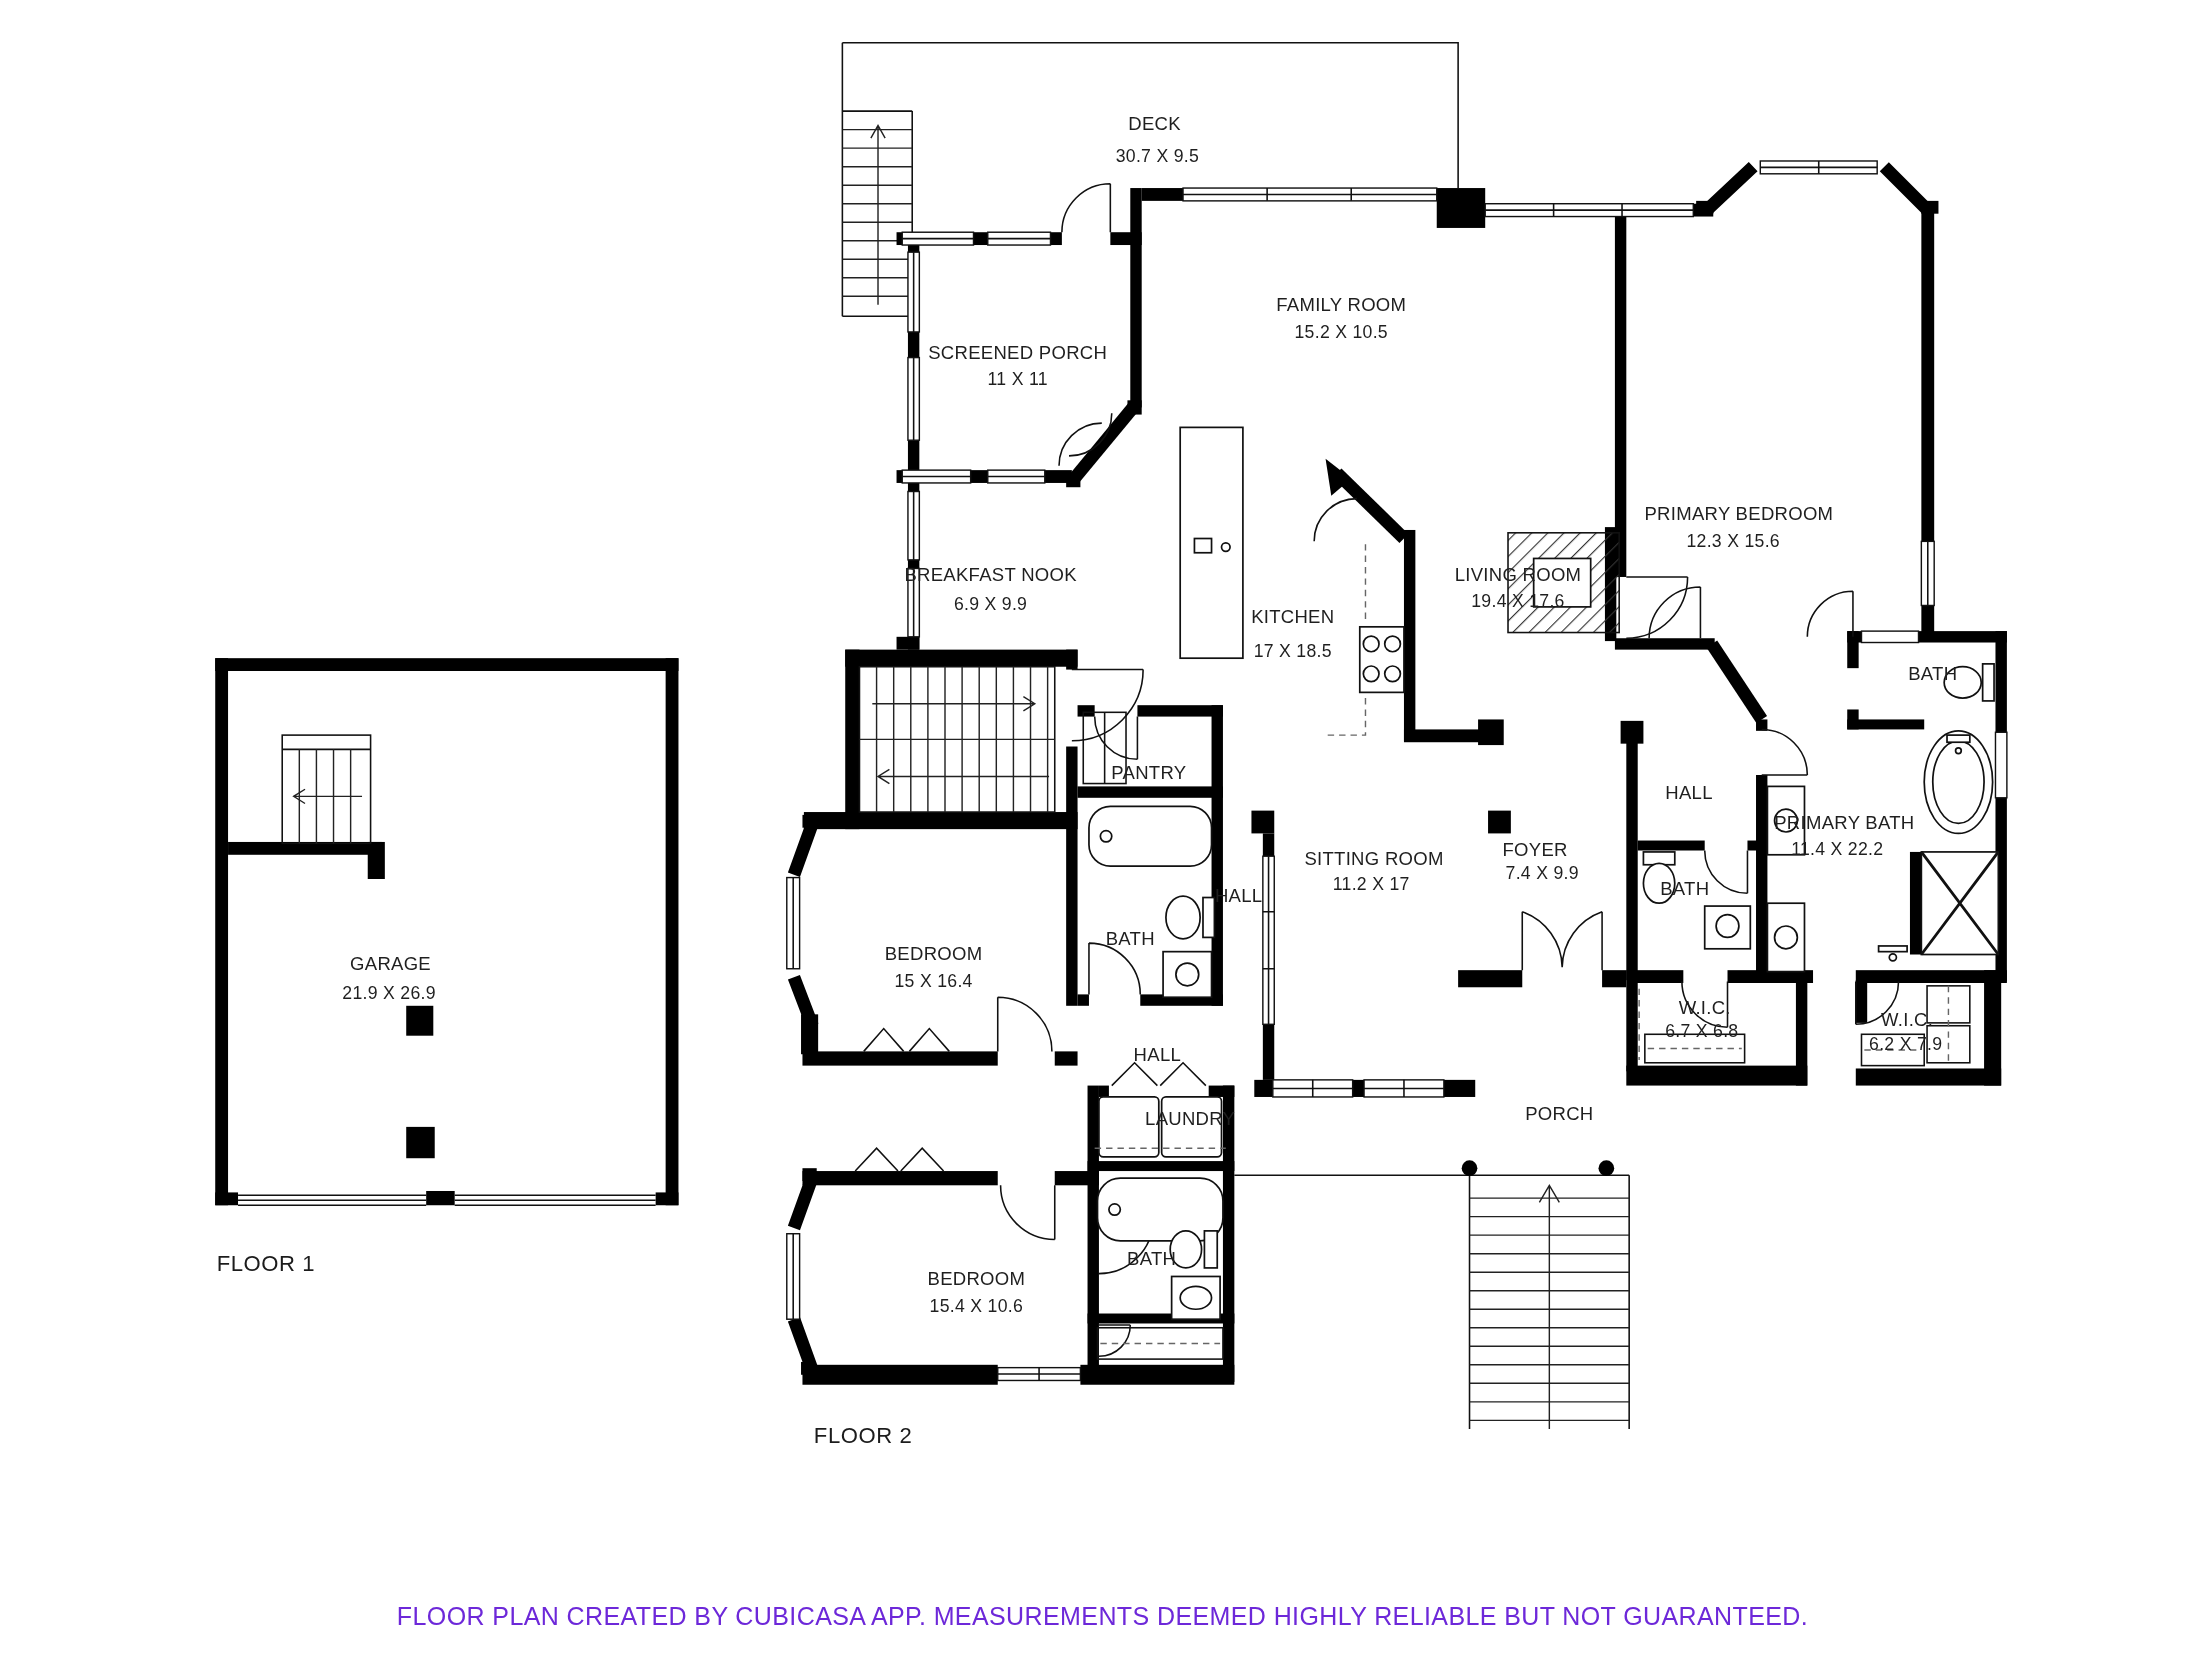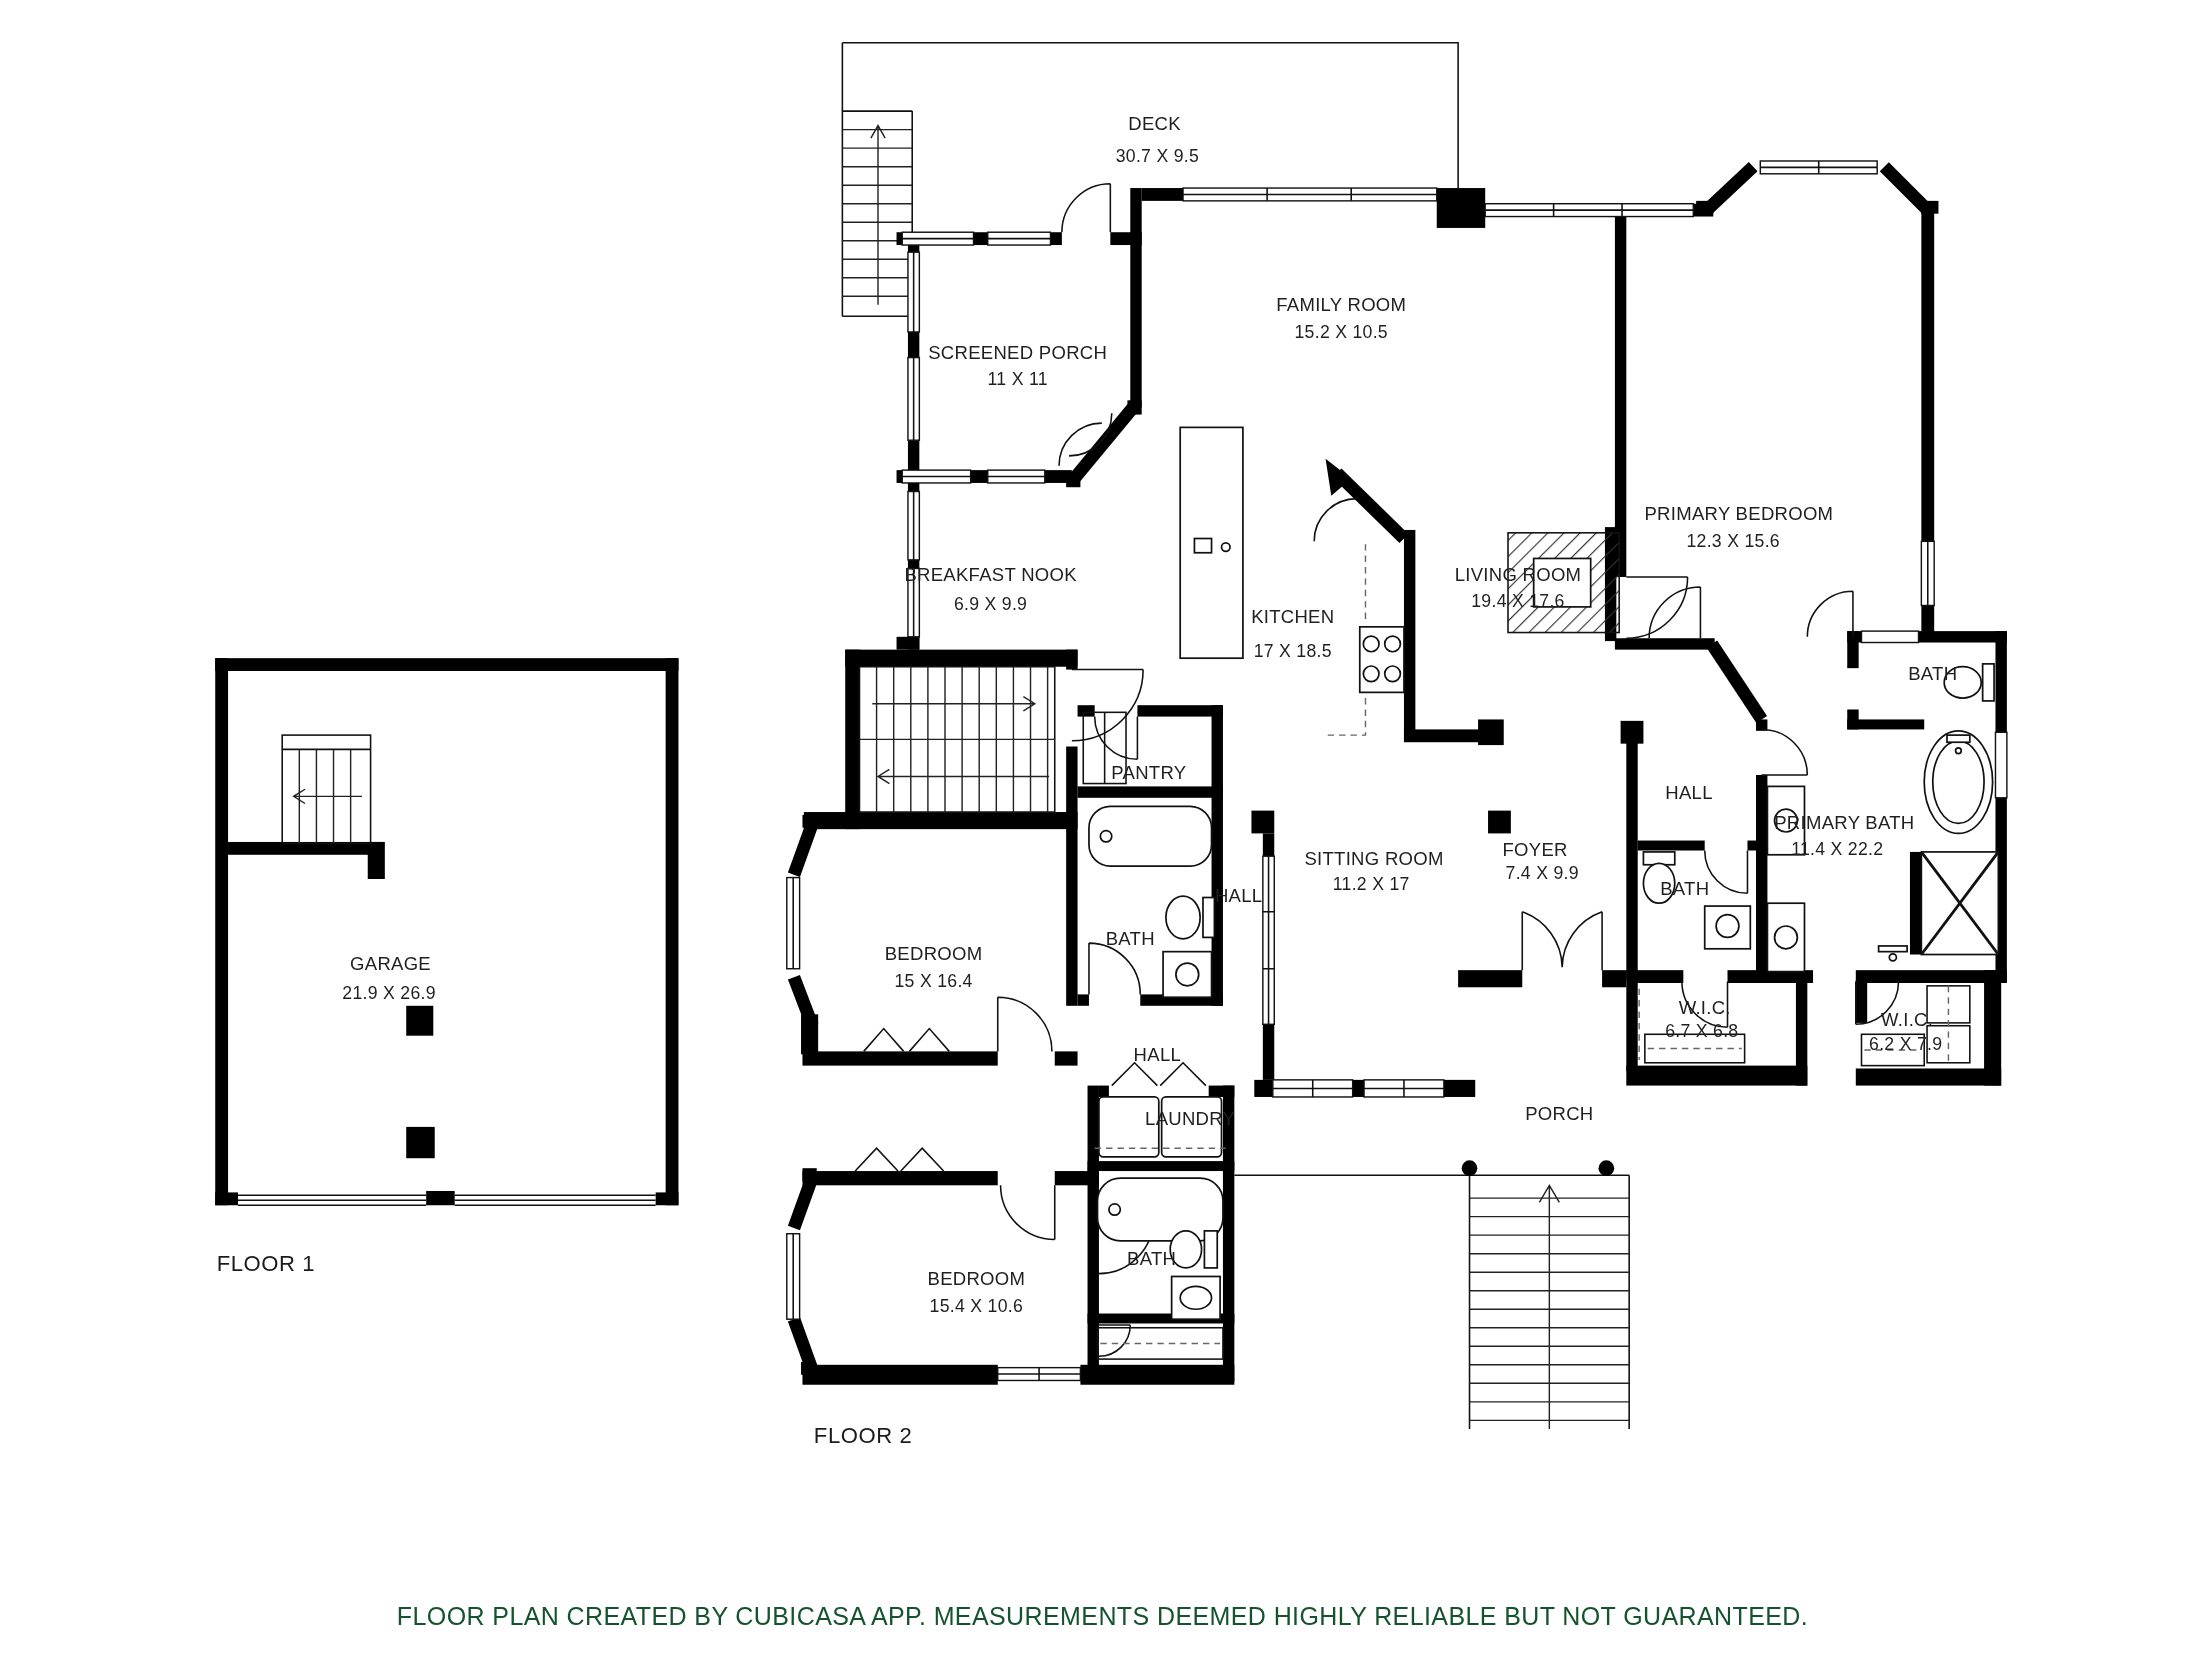--- a/index.html
+++ b/index.html
@@ -6,21 +6,21 @@
   .page{position:relative;width:2170px;height:1654px;background:#fff;overflow:hidden;
         font-family:"Liberation Sans",sans-serif;}
   .plan-svg{position:absolute;left:0;top:0;width:2205px;height:1654px;}
   .room-name{font-family:"Liberation Sans",sans-serif;font-size:13px;fill:#1f1f1f;letter-spacing:.2px;}
   .room-dims{font-family:"Liberation Sans",sans-serif;font-size:12.4px;fill:#1f1f1f;letter-spacing:.2px;}
   .floor-label{font-family:"Liberation Sans",sans-serif;font-size:15.5px;fill:#1c1c1c;letter-spacing:.4px;}
   .page-title{position:absolute;left:0;top:1476px;width:2205px;text-align:center;
       font-family:"Liberation Serif",serif;font-weight:400;font-size:76px;color:#cd6272;
       letter-spacing:0.7px;white-space:nowrap;}
   .page-disclaimer{position:absolute;left:0;top:1602px;width:2205px;text-align:center;
-      font-family:"Liberation Sans",sans-serif;font-size:25px;color:#14532d;letter-spacing:0.4px;}
+      font-family:"Liberation Sans",sans-serif;font-size:25px;color:#6d28d9;letter-spacing:0.4px;}
   .wall{fill:#000;}
   .thin{stroke:#111;stroke-width:1.1;fill:none;}
   .fix{stroke:#111;stroke-width:1.2;fill:#fff;}
   .door{stroke:#111;stroke-width:1.1;fill:none;}
   .win{stroke:#111;stroke-width:1;fill:#fff;}
   .dash{stroke:#666;stroke-width:1;fill:none;stroke-dasharray:4.5 3.5;}
   .angw{stroke:#000;stroke-width:9;fill:none;}
   .tread{stroke:#222;stroke-width:1;fill:none;}
 </style>
 </head>

